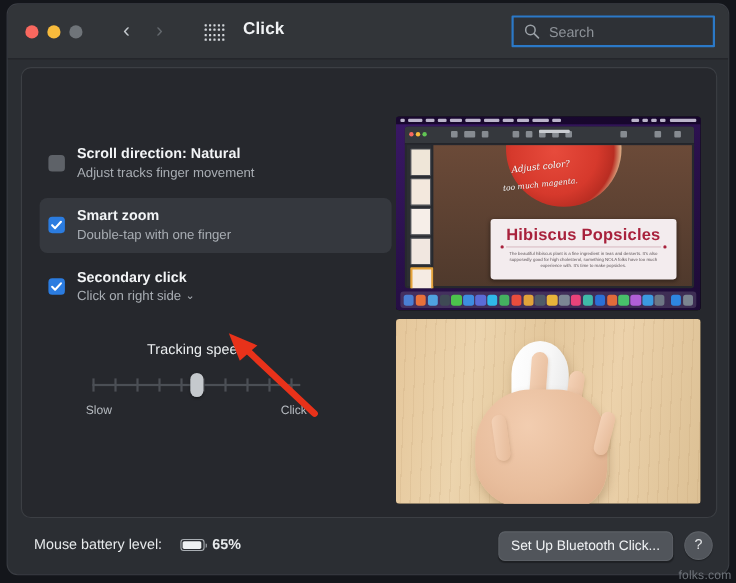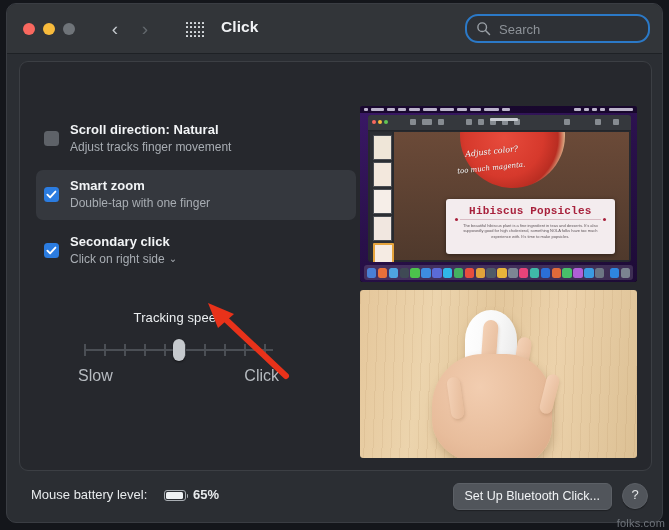--- a/index.html
+++ b/index.html
@@ -86,21 +86,21 @@
     color: #f0f2f4;
     letter-spacing: 0.1px;
   }
 
   #search-wrap {
     position: absolute;
     right: 12px; top: 10px;
     width: 185px; height: 29px;
     background: #2e3136;
     border: 2px solid #2b79c7;
-    border-radius: 13px;
+    border-radius: 1px;
     box-sizing: border-box;
   }
   #search-icon {
     position: absolute;
     left: 9px; top: 5px;
     width: 15px; height: 15px;
   }
   #search-input {
     position: absolute;
     left: 30px; top: 0;
@@ -149,21 +149,21 @@
     height: 410px;
     background: #26282d;
     border: 1px solid #3c3f44;
     border-radius: 9px;
     box-sizing: border-box;
   }
 
   
   #options {
     position: absolute;
-    left: 16px; top: 52px;
+    left: 16px; top: 62px;
     width: 320px;
   }
   .opt-row {
     position: relative;
     padding: 7px 8px 8px 34px;
     border-radius: 7px;
     margin-bottom: 6px;
   }
   .opt-row.highlight { background: #35383e; }
   .cbox {
@@ -238,21 +238,21 @@
     background: #c5c9cd;
     box-shadow: 0 1px 2px rgba(0,0,0,.5);
   }
   #slider-ends {
     position: relative;
     margin-top: 6px;
     height: 16px;
   }
   #slider-ends span {
     position: absolute;
-    font-size: 16px;
+    font-size: 11px;
     color: #b6bbc0;
   }
   #lbl-slow { left: 2px; }
   #lbl-fast { right: 2px; }
 
   
   #arrow-svg {
     position: absolute;
     left: 170px; top: 232px;
     width: 110px; height: 90px;
@@ -314,22 +314,22 @@
   .pg-ink {
     position:absolute; font-family:"DejaVu Serif", serif; font-style: italic;
     color:#fff; font-size:8px; transform: rotate(-6deg); text-shadow:0 0 1px rgba(0,0,0,.4);
   }
   .pg-card {
     position:absolute; left:22%; right:6%; top:52%; bottom:5%;
     background:#f3ecee; border-radius:3px; box-shadow:0 1px 4px rgba(0,0,0,.45);
     text-align:center; padding-top:4px; box-sizing:border-box;
   }
   .pg-card h4 {
-    margin:2px 0 2px; font-family:Liberation Mono, monospace;
-    font-size:11px; color:#a8213c; font-weight:bold; letter-spacing:.2px;
+    margin:2px 0 2px; font-family:Liberation Sans, sans-serif;
+    font-size:15px; color:#a8213c; font-weight:bold; letter-spacing:.2px;
   }
   .pg-rule { height:1px; background:#d9bcc4; margin:1px 14px 3px; position:relative; }
   .pg-rule:before, .pg-rule:after {
     content:""; position:absolute; top:-1px; width:3px;height:3px;border-radius:50%;background:#a8213c;
   }
   .pg-rule:before{left:-5px;} .pg-rule:after{right:-5px;}
   .pg-body {
     font-size:4px; line-height:5.5px; color:#5d5458; padding:0 14px;
     font-family:"Liberation Sans", sans-serif;
   }

